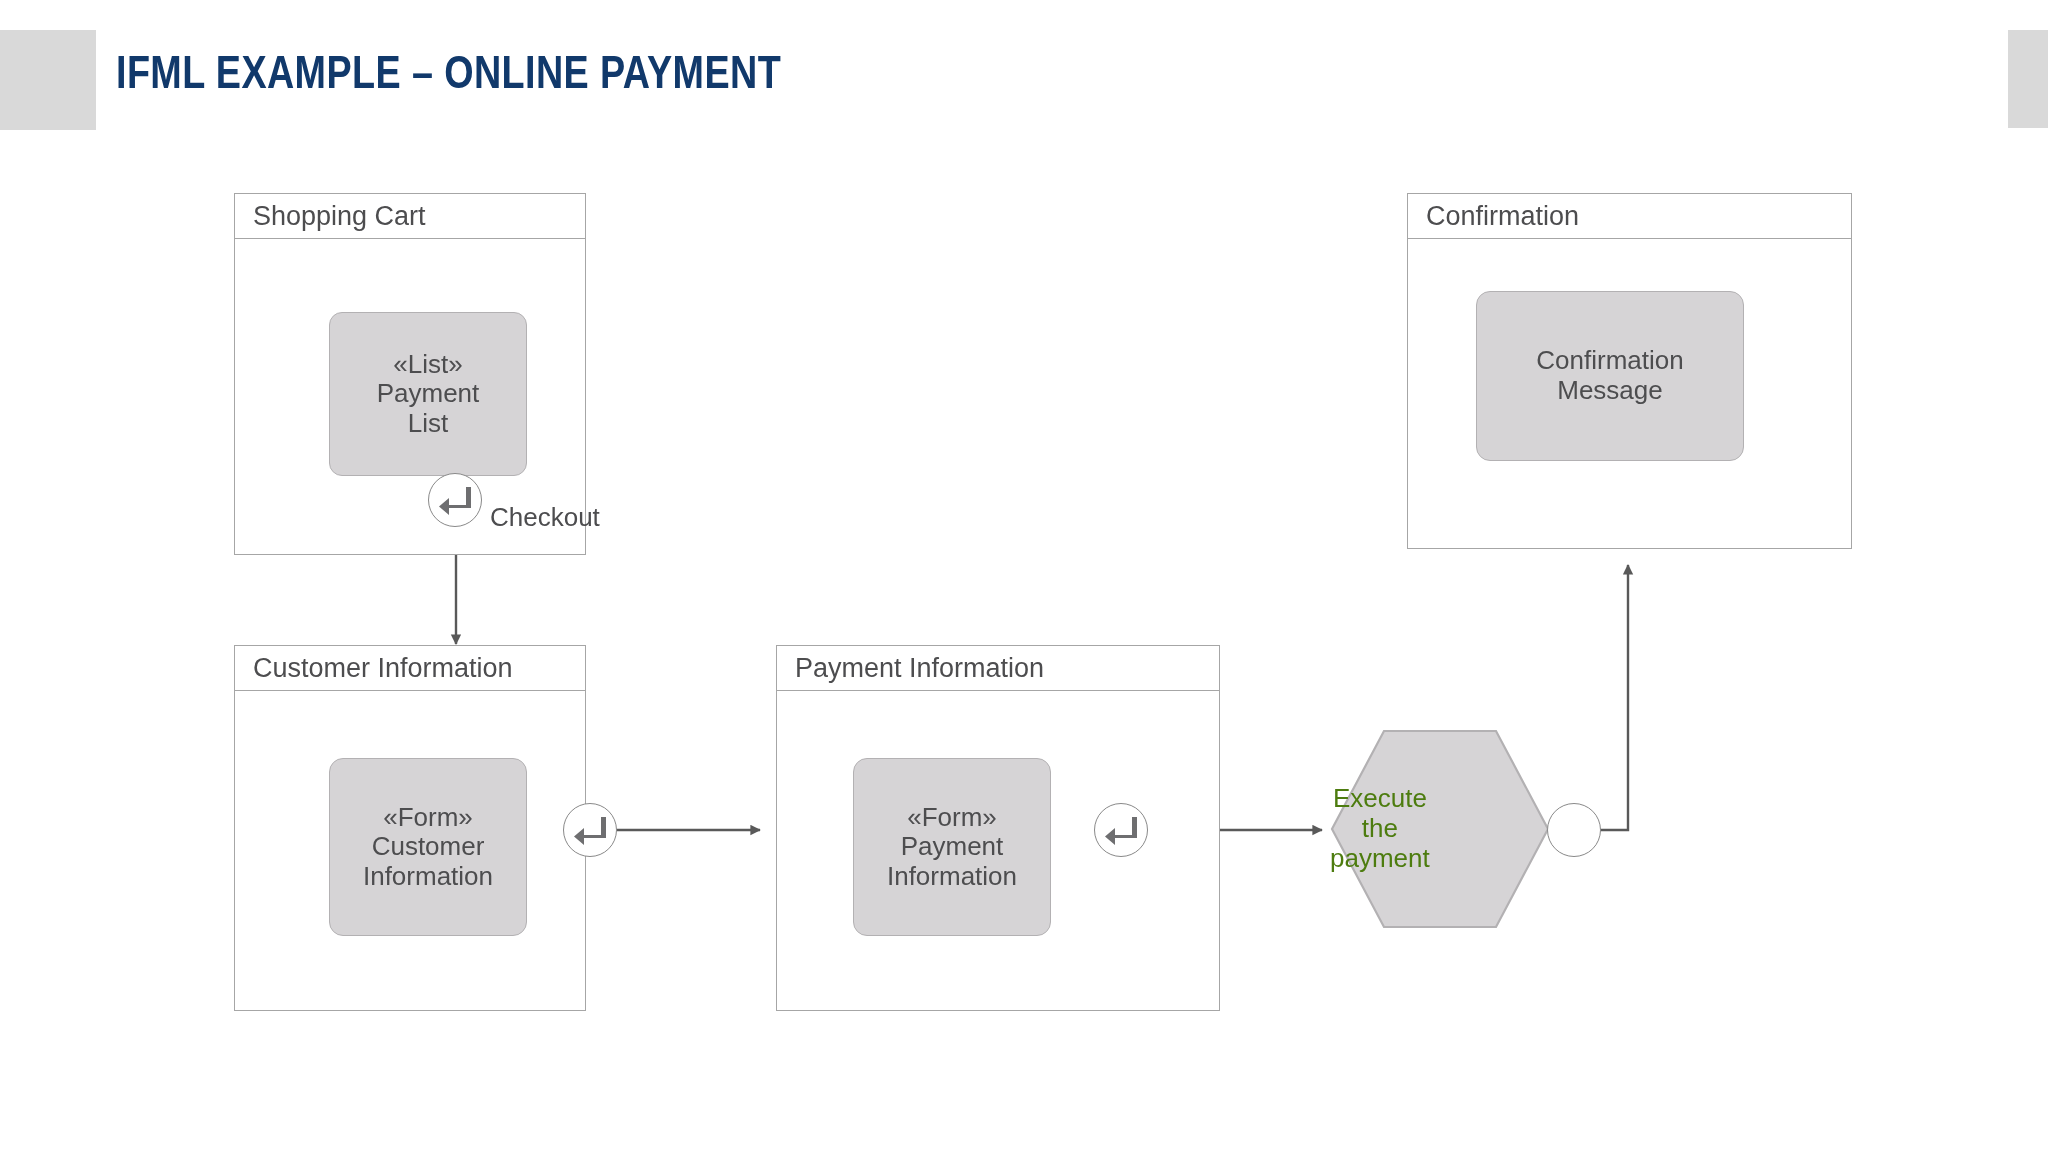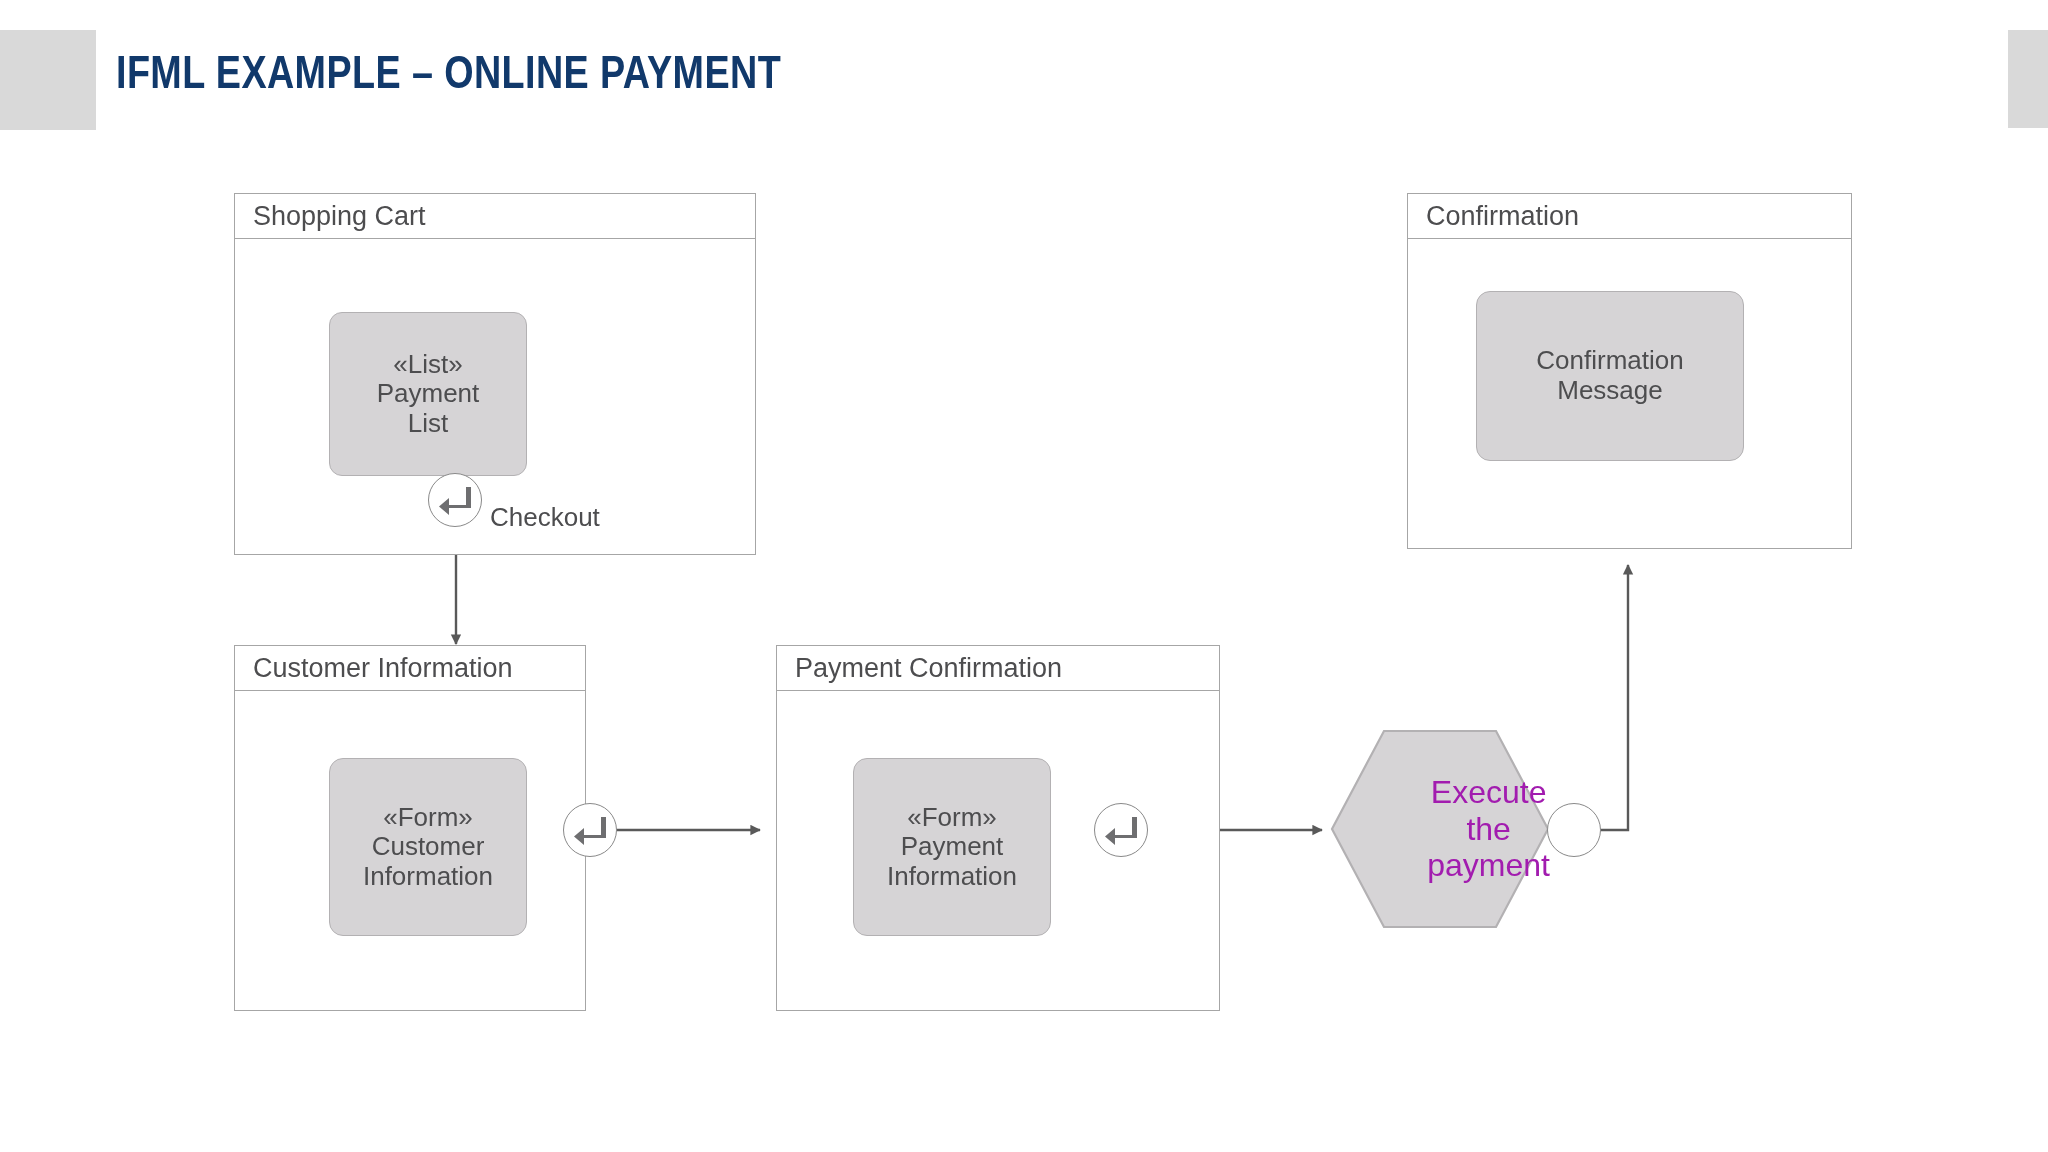--- a/index.html
+++ b/index.html
@@ -81,27 +81,27 @@
     font-size: 26px;
     line-height: 1.14;
     text-align: center;
   }
   .component .stereo { display: block; }
   .component .cname  { display: block; }
 
   
   .hexagon {
     position: absolute;
-    color: #a21caf;
-    font-size: 32px;
+    color: #4d7c0f;
+    font-size: 26px;
     line-height: 1.15;
     text-align: center;
     display: flex;
     align-items: center;
-    justify-content: flex-end;
+    justify-content: flex-start;
   }
   .hexagon svg { position: absolute; left: 0; top: 0; }
   .hexagon .hex-label { position: relative; z-index: 2; }
 
   
   .event-circle {
     position: absolute;
     border-radius: 50%;
     background: #ffffff;
     border: 1.6px solid #898989;
@@ -150,21 +150,21 @@
 
     <g>
       <path d="M1148,830 L1322,830" stroke="#595959" stroke-width="2.4" fill="none" marker-end="url(#arrowhead)"></path>
     </g>
 
     <g>
       <path d="M1600,830 L1628,830 L1628,565" stroke="#595959" stroke-width="2.4" fill="none" marker-end="url(#arrowhead)"></path>
     </g>
   </svg>
 
-  <div class="view-container" style="left:234px; top:193px; width:522px; height:362px;">
+  <div class="view-container" style="left:234px; top:193px; width:352px; height:362px;">
     <div class="view-title-bar">
       <span class="view-title-text">Shopping Cart</span>
     </div>
     <div class="view-body">
       <div class="component" style="left:94px; top:73px; width:198px; height:164px;border-radius:13px;">
         <span class="stereo">«List»</span>
         <span class="cname">Payment</span>
         <span class="cname">List</span>
       </div>
     </div>
@@ -191,21 +191,21 @@
   </div>
 
   <div class="event-circle" style="left:563px; top:803px; width:54px; height:54px;">
     <svg width="52" height="52" viewBox="0 0 52 52">
       <path d="M37,13 L37,31 L20,31 L20,24 L10,32.5 L20,41 L20,34 L37,34 L42,34 L42,13 Z" fill="#6e6e70"></path>
     </svg>
   </div>
 
   <div class="view-container" style="left:776px; top:645px; width:444px; height:366px;">
     <div class="view-title-bar">
-      <span class="view-title-text">Payment Confirmation</span>
+      <span class="view-title-text">Payment Information</span>
     </div>
     <div class="view-body">
       <div class="component" style="left:76px; top:67px; width:198px; height:178px;">
         <span class="stereo">«Form»</span>
         <span class="cname">Payment</span>
         <span class="cname">Information</span>
       </div>
     </div>
   </div>
 

